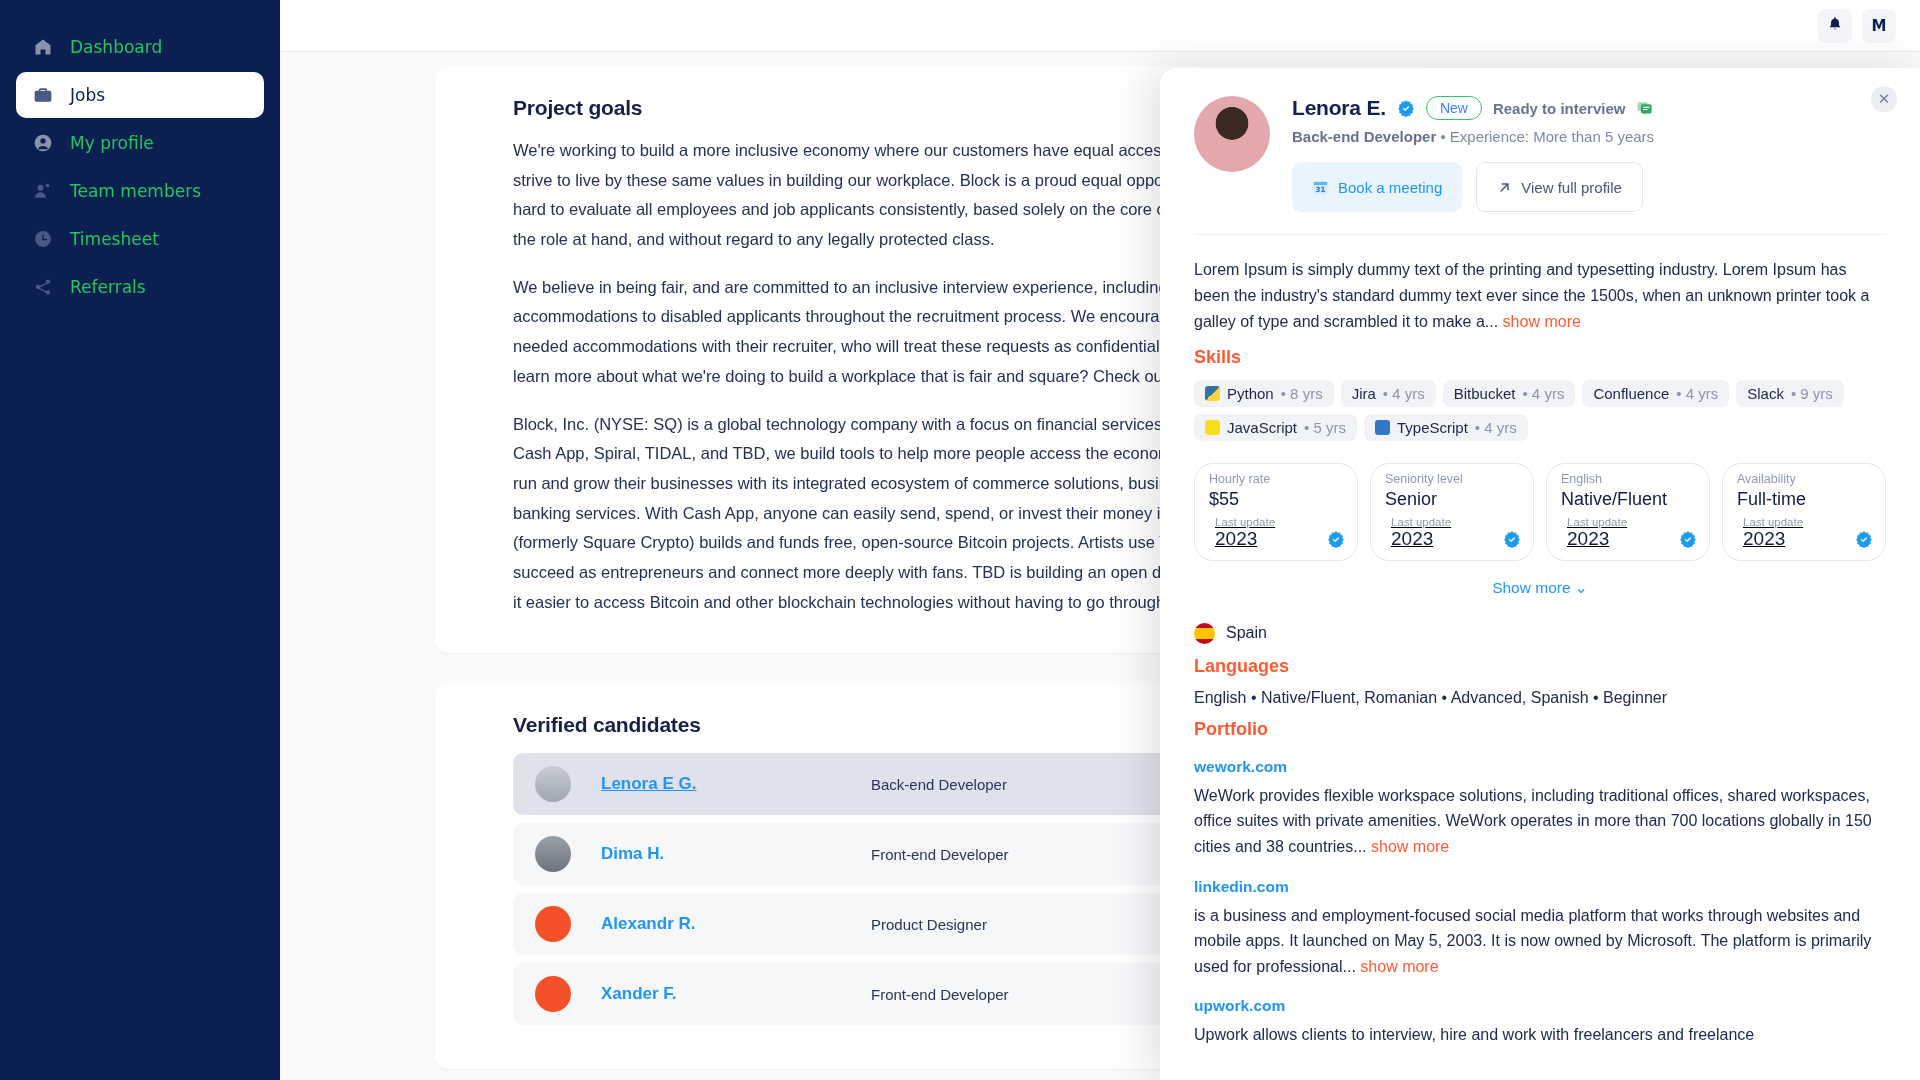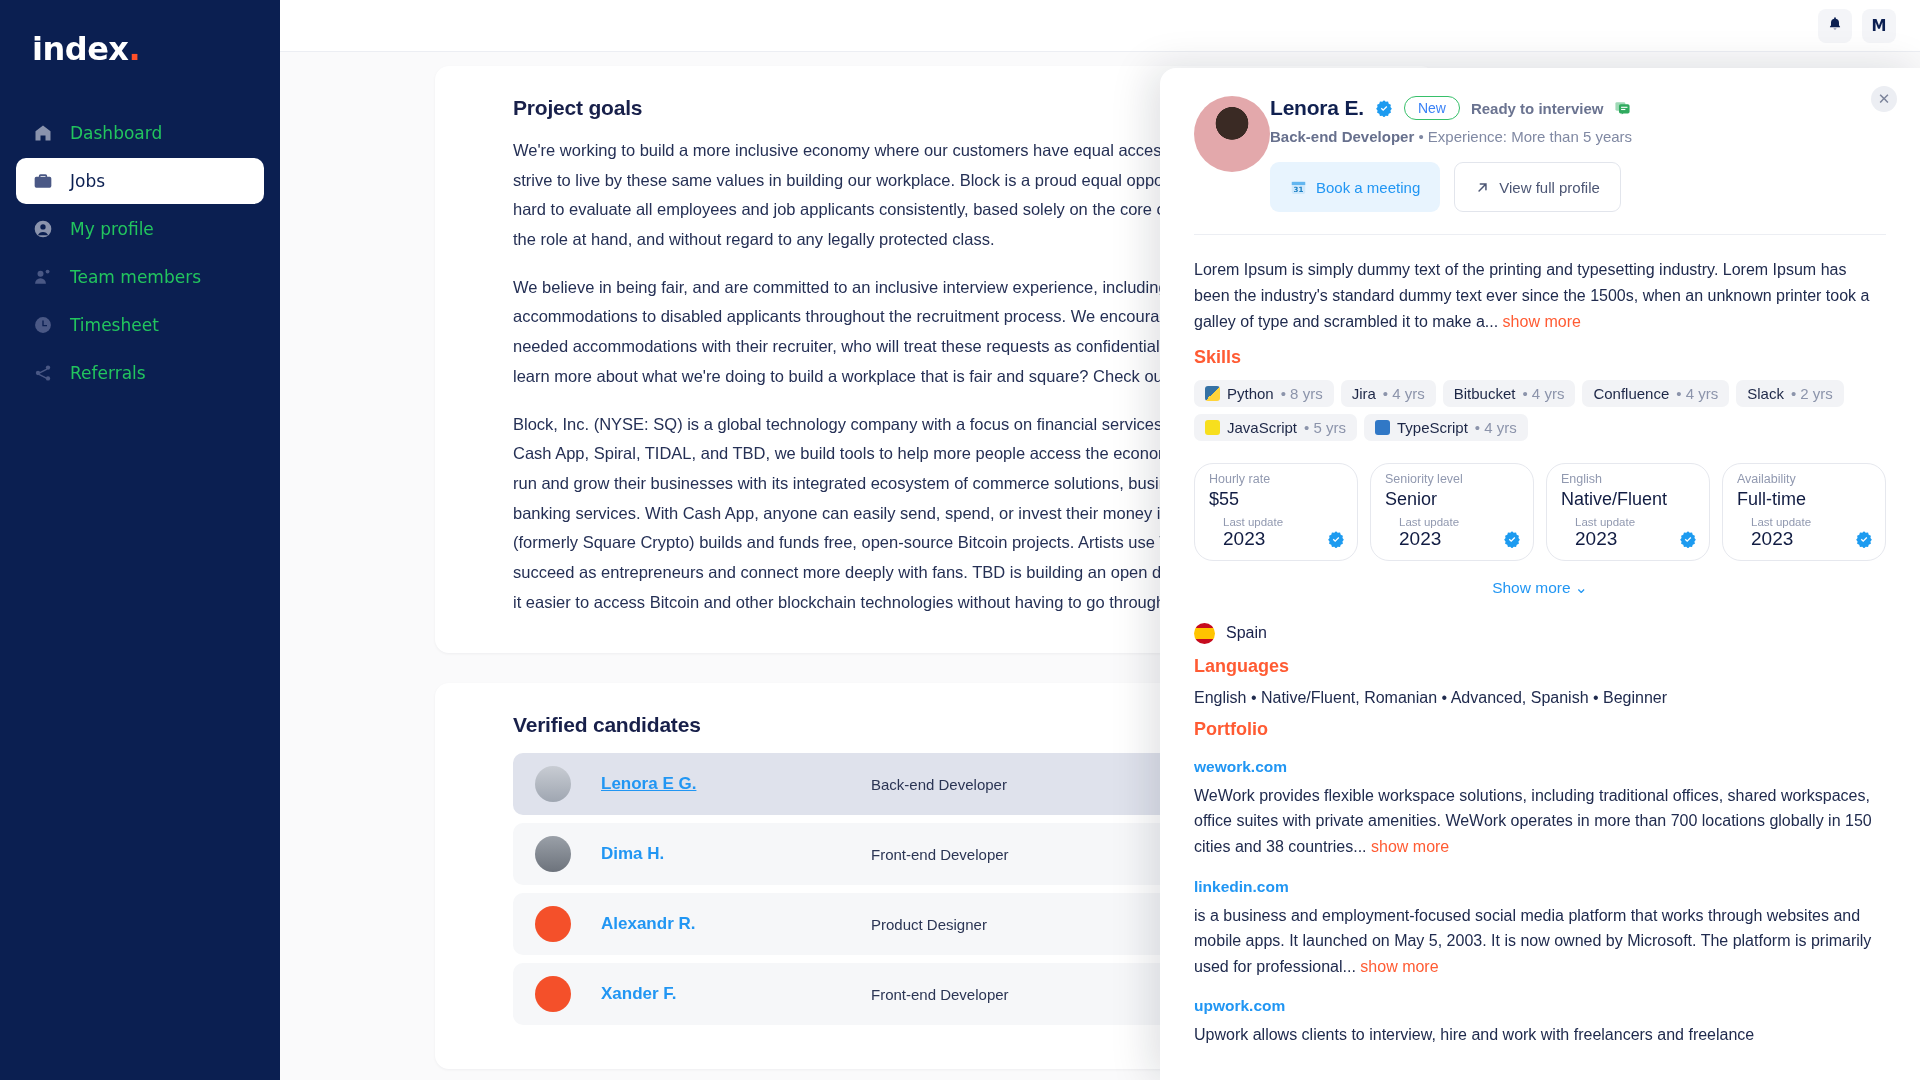--- a/index.html
+++ b/index.html
@@ -105,21 +105,21 @@
     z-index: 20; overflow: hidden;
   }
   .modal-close {
     position: absolute; right: 23px; top: 18px;
     width: 26px; height: 26px; border-radius: 50%;
     background: #eceef3; color: #7b839a;
     display: flex; align-items: center; justify-content: center;
     font-size: 15px; cursor: pointer; z-index: 4;
   }
   .m-head { padding: 28px 34px 0 34px; }
-  .m-head-row { display: flex; }
+  .m-head-row { display: flex; gap: 22px; }
   .m-avatar {
     width: 76px; height: 76px; border-radius: 50%; flex: 0 0 76px;
     background: #e3a8ab; overflow: hidden; position: relative;
   }
   .m-name-line { display: flex; align-items: center; gap: 11px; }
   .m-name {
     font-size: 21px; font-weight: 700; color: #102050;
     font-family: "Liberation Sans", sans-serif; letter-spacing: -0.2px;
   }
   .verified-badge { width: 18px; height: 18px; display:block; }
@@ -171,21 +171,21 @@
   .infocards { display: flex; gap: 12px; margin-top: 22px; }
   .infocard {
     flex: 1; border: 1px solid #e6e8ee; border-radius: 19px;
     padding: 8px 14px 12px; position: relative; height: 98px;
   }
   .ic-label { font-size: 12.5px; color: #9199b0; font-family: "Liberation Sans", sans-serif; }
   .ic-value {
     font-size: 18px; color: #111c42; font-weight: 500; margin-top: 3px;
     font-family: "Liberation Sans", sans-serif;
   }
-  .ic-foot { position: absolute; left: 28px; bottom: 10px; }
+  .ic-foot { position: absolute; left: 20px; bottom: 10px; text-decoration: underline; }
   .ic-upd { font-size: 11.5px; color: #9199b0; font-family: "Liberation Sans", sans-serif; }
   .ic-year { font-size: 19px; color: #111c42; font-family: "Liberation Sans", sans-serif; }
   .ic-check { position: absolute; right: 12px; bottom: 12px; width: 18px; height: 18px; }
 
   .showmore-center {
     text-align: center; margin-top: 18px; color: #2196f3; font-size: 15.5px;
     cursor: pointer; font-family: "Liberation Sans", sans-serif;
   }
   .country {
     display: flex; align-items: center; gap: 11px; margin-top: 26px;
@@ -208,23 +208,20 @@
     margin-top: 7px; font-size: 16px; line-height: 1.6; color: #202b4e;
     font-family: "Liberation Sans", sans-serif;
   }
 </style>
 </head>
 <body>
 
 <div class="app">
 
   <aside class="sidebar">
-    <div class="logo">
-      <span class="logo-text"><span>index</span><span class="logo-dot">.</span></span>
-    </div>
     <nav class="nav">
 
       <div class="nav-item">
         <span class="nav-ico">
           <svg width="20" height="20" viewBox="0 0 24 24" fill="#8a93ad">
               <path d="M12 3 3 10v11h6v-6h6v6h6V10z"></path>
             </svg>
         </span>
         <span>Dashboard</span>
       </div>
@@ -420,21 +417,21 @@
           <div class="skill">
             <span>Bitbucket</span>
             <span class="yrs">• 4 yrs</span>
           </div>
           <div class="skill">
             <span>Confluence</span>
             <span class="yrs">• 4 yrs</span>
           </div>
           <div class="skill">
             <span>Slack</span>
-            <span class="yrs">• 2 yrs</span>
+            <span class="yrs">• 9 yrs</span>
           </div>
           <div class="skill">
             <span class="sk-ico" style="background:#F7DF1E;"></span>
             <span>JavaScript</span>
             <span class="yrs">• 5 yrs</span>
           </div>
           <div class="skill">
             <span class="sk-ico" style="background:#3178C6;"></span>
             <span>TypeScript</span>
             <span class="yrs">• 4 yrs</span>

